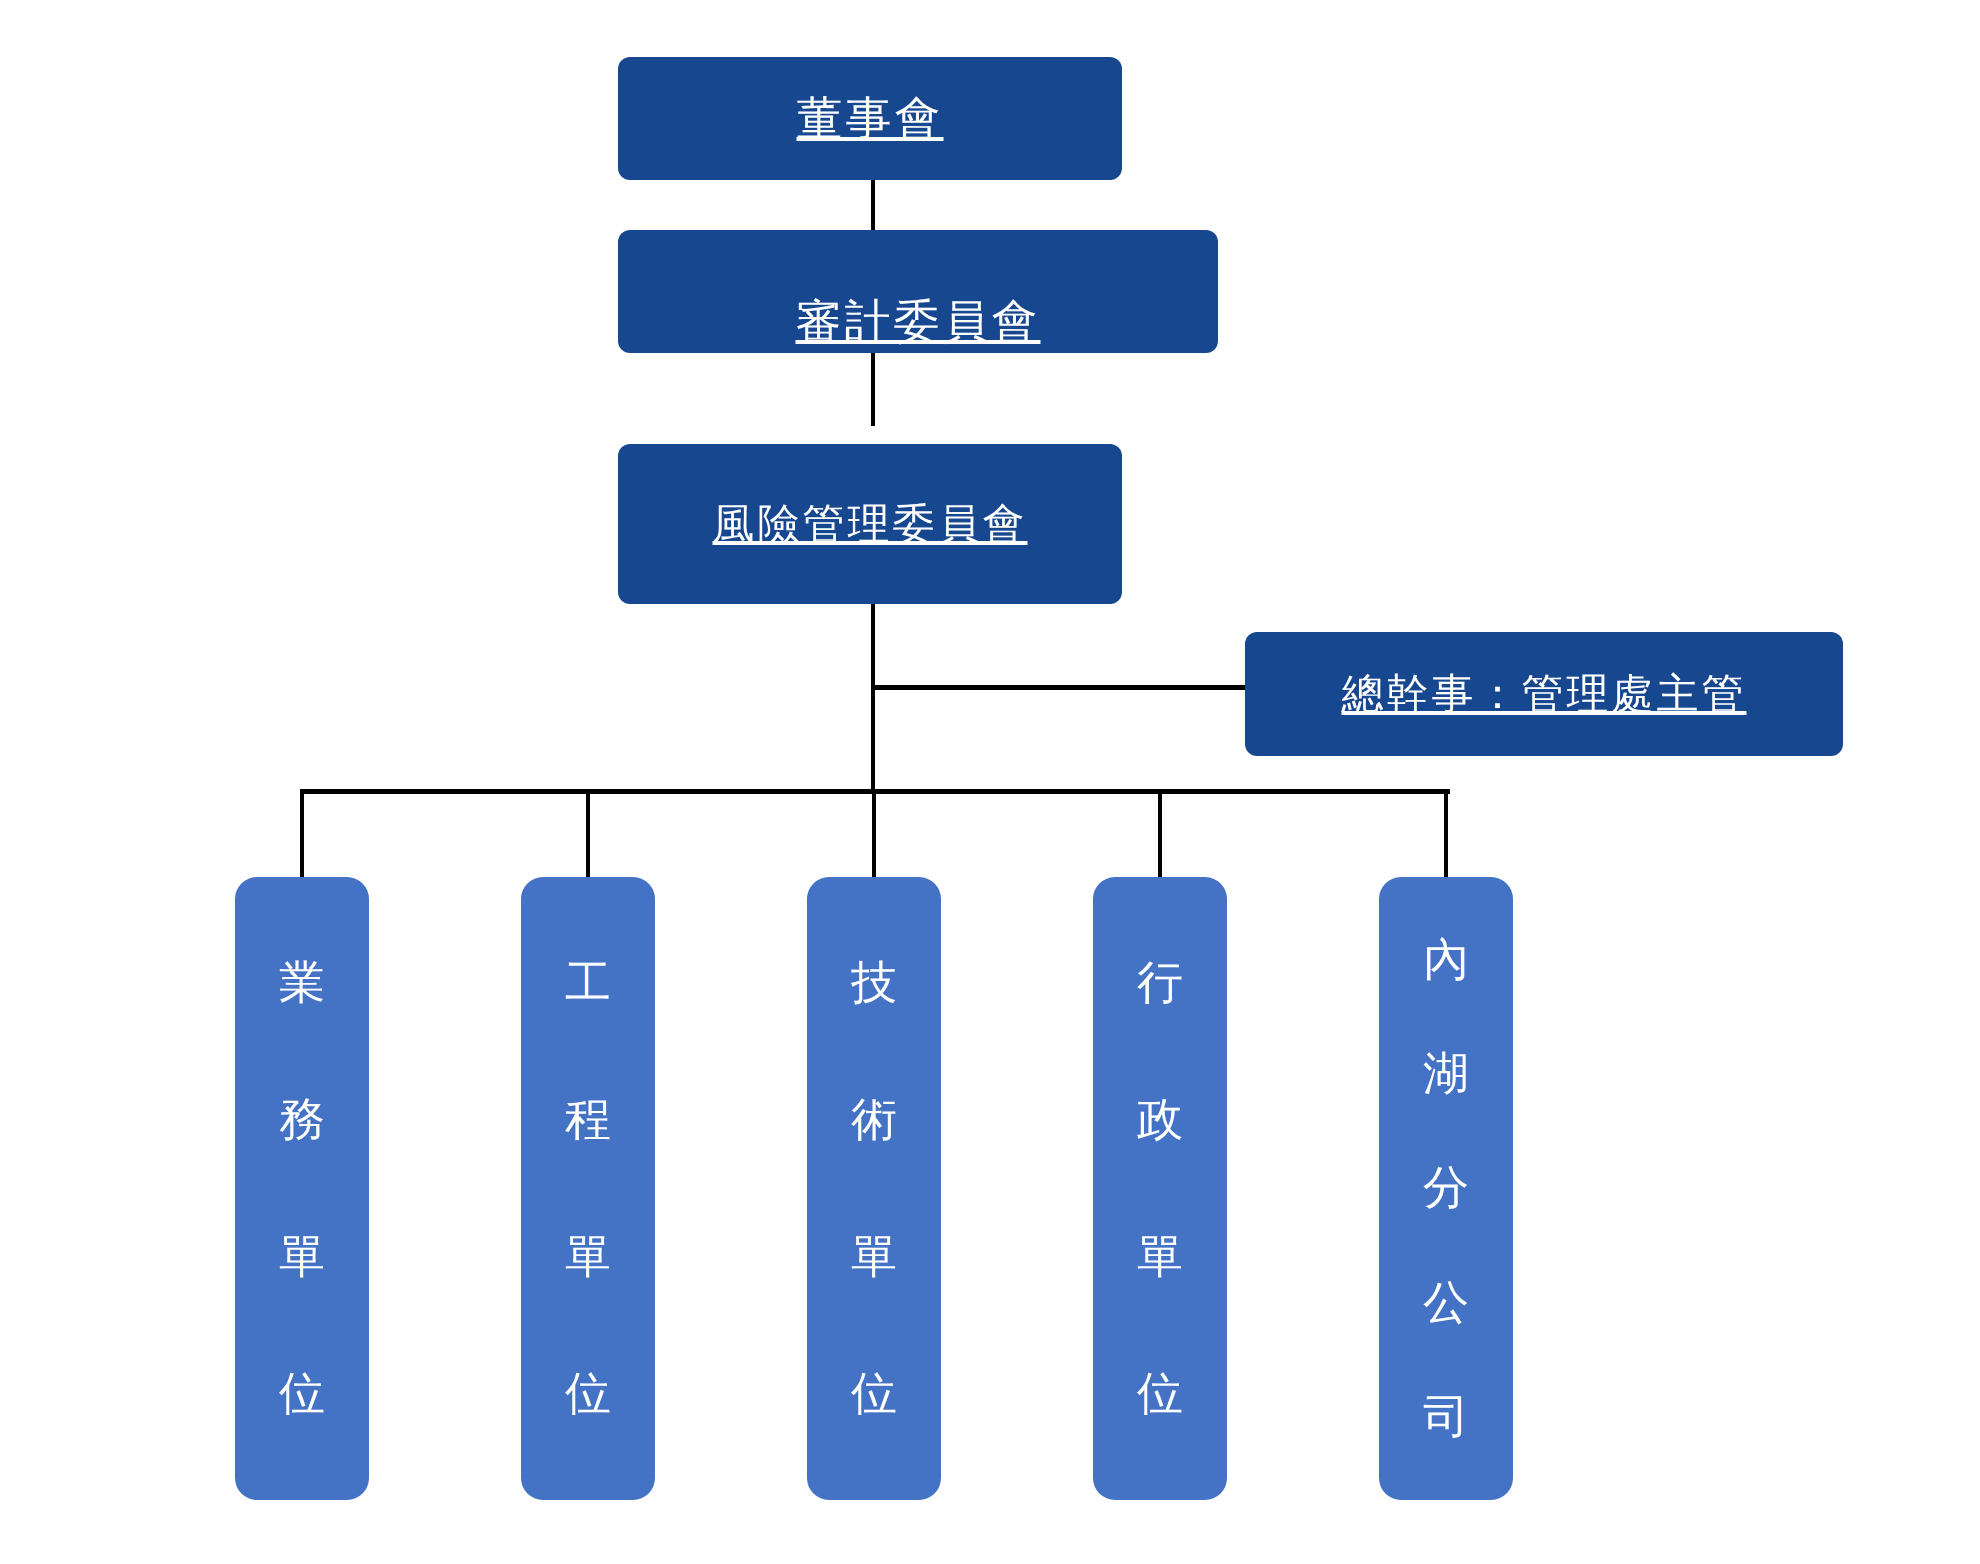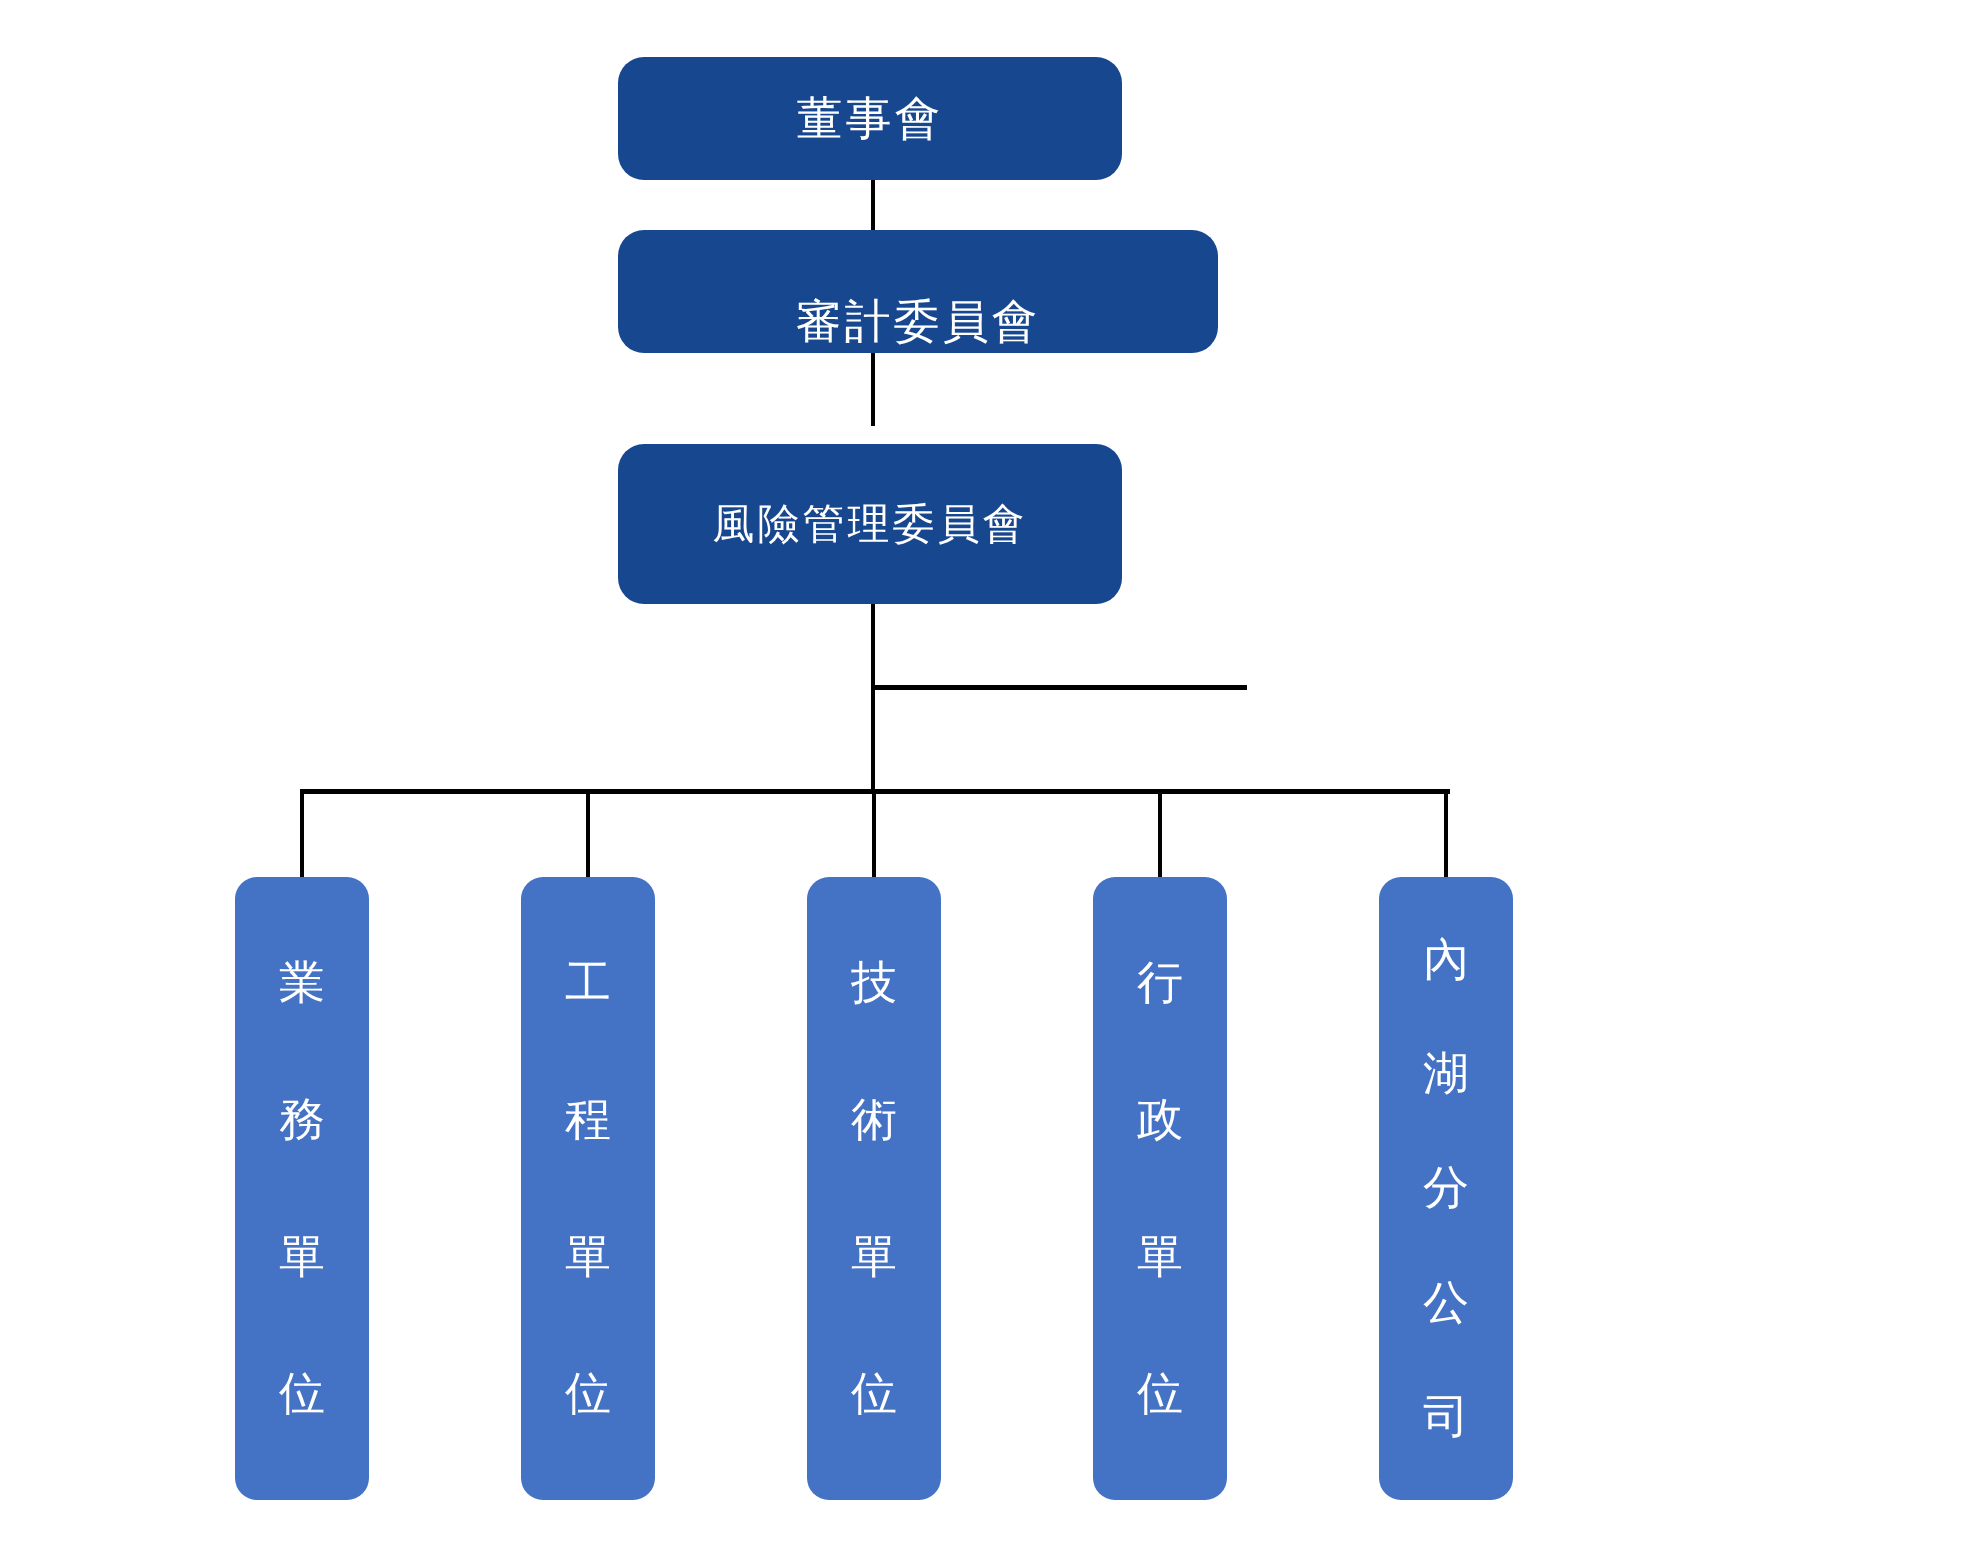--- a/index.html
+++ b/index.html
@@ -23,21 +23,22 @@
     display: flex;
     flex-direction: column;
     align-items: center;
     justify-content: center;
     color: var(--node_text, #FFFFFF);
     text-align: center;
     box-sizing: border-box;
   }
   .node.dark {
     background: var(--node_dark, #17478F);
-    border-radius: 26px;
+    border-radius: 12px;
+    text-decoration: underline;
   }
   .node.light {
     background: var(--node_light, #4472C4);
     border-radius: 22px;
   }
   .node .lbl { display: block; letter-spacing: 3px; }
 
   
   .box-board  { left: 618px; top:  57px; width: 504px; height: 123px; font-size: 46px; }
   .box-audit  { left: 618px; top: 230px; width: 600px; height: 123px; font-size: 46px; justify-content: flex-end; }
@@ -100,20 +101,23 @@
   </div>
 
   <div class="node dark box-audit">
     <span class="lbl">審計委員會</span>
   </div>
 
   <div class="node dark box-risk">
     <span class="lbl">風險管理委員會</span>
   </div>
 
+  <div class="node dark box-staff">
+    <span class="lbl">總幹事：管理處主管</span>
+  </div>
 
   <div class="node light unit u1">
     <div class="chars">
         <div>業</div>
         <div>務</div>
         <div>單</div>
         <div>位</div>
       </div>
   </div>
   <div class="node light unit u2">

